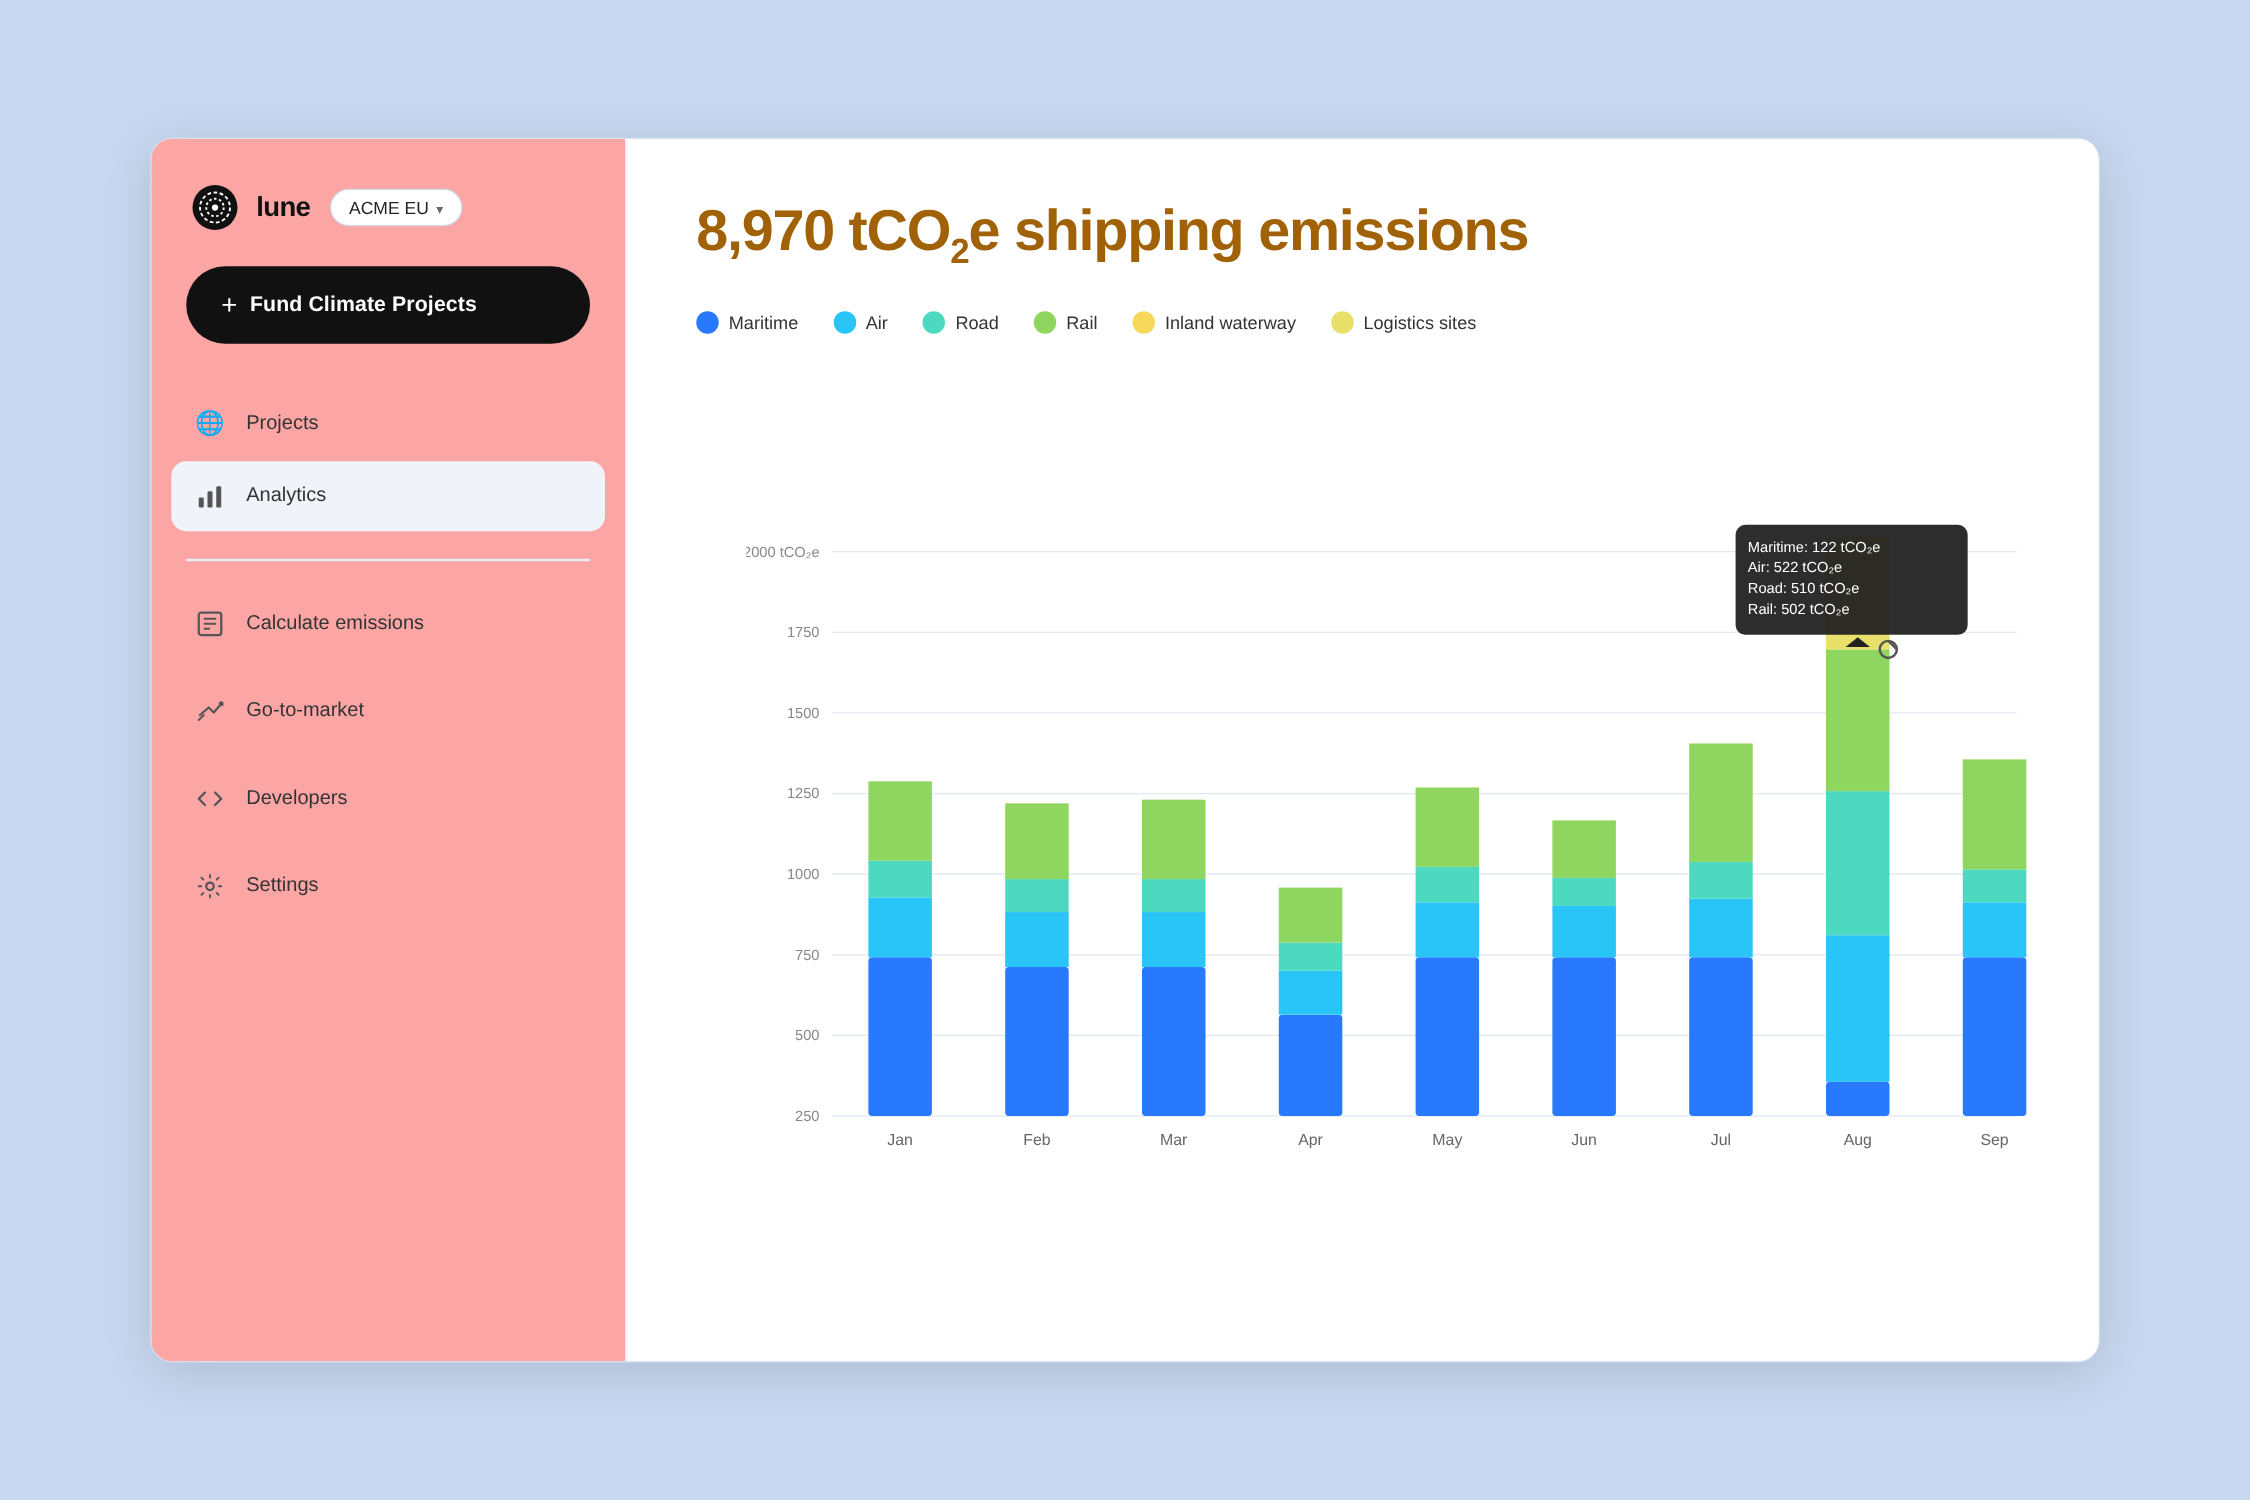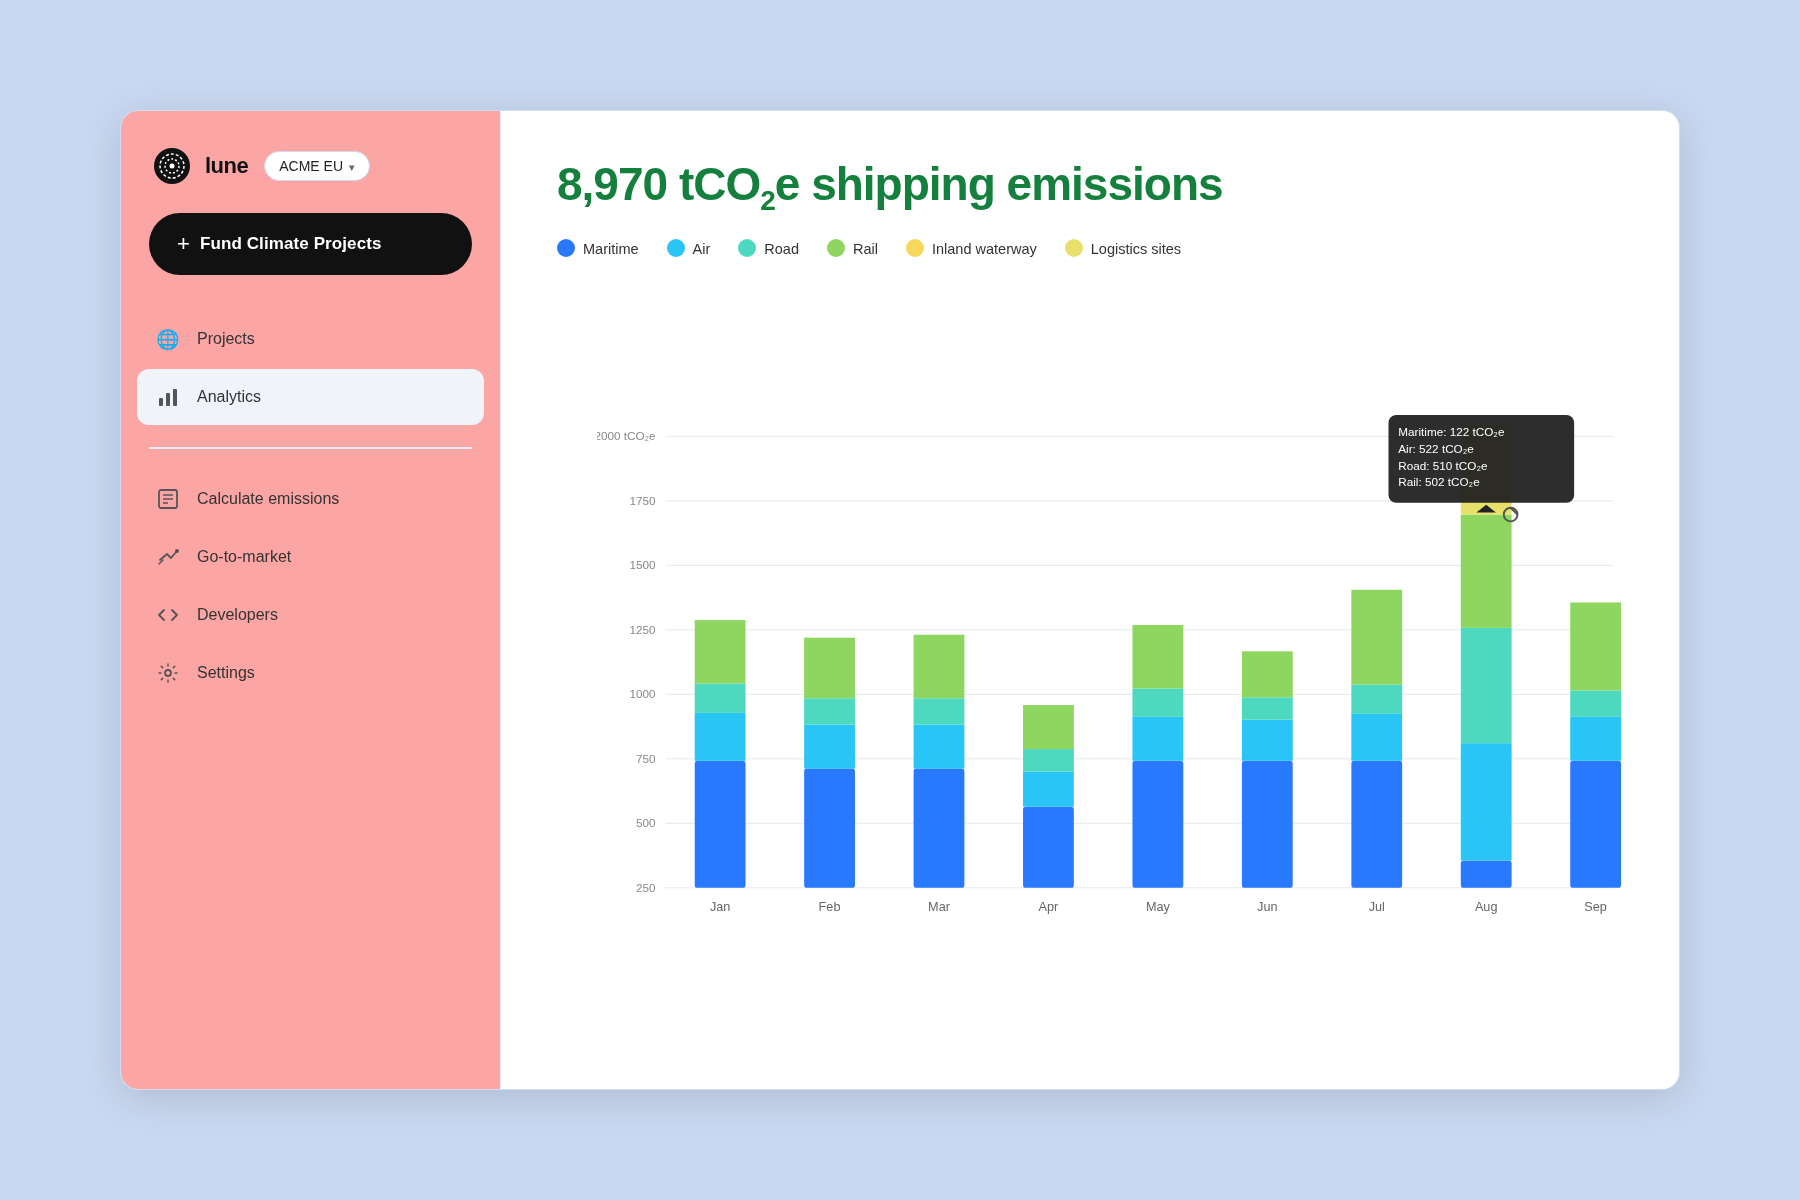--- a/index.html
+++ b/index.html
@@ -109,38 +109,38 @@
       color: #555;
     }
     .sidebar-divider {
       height: 1.5px;
       background: #e8eef8;
       margin: 14px 28px;
     }
     .sidebar-bottom {
       display: flex;
       flex-direction: column;
-      gap: 2px;
+      gap: 14px;
       padding: 8px 16px;
     }
     
     .main-content {
       flex: 1;
       background: #fff;
       display: flex;
       flex-direction: column;
       padding: 48px 56px 32px 56px;
       overflow: hidden;
     }
     .page-title {
       font-size: 46px;
       font-weight: 800;
-      color: #15803d;
+      color: #a16207;
       letter-spacing: -1px;
-      margin-bottom: 22px;
+      margin-bottom: 32px;
       line-height: 1.1;
     }
     .page-title sub {
       font-size: 28px;
       vertical-align: sub;
       font-weight: 800;
     }
     
     .chart-legend {
       display: flex;

